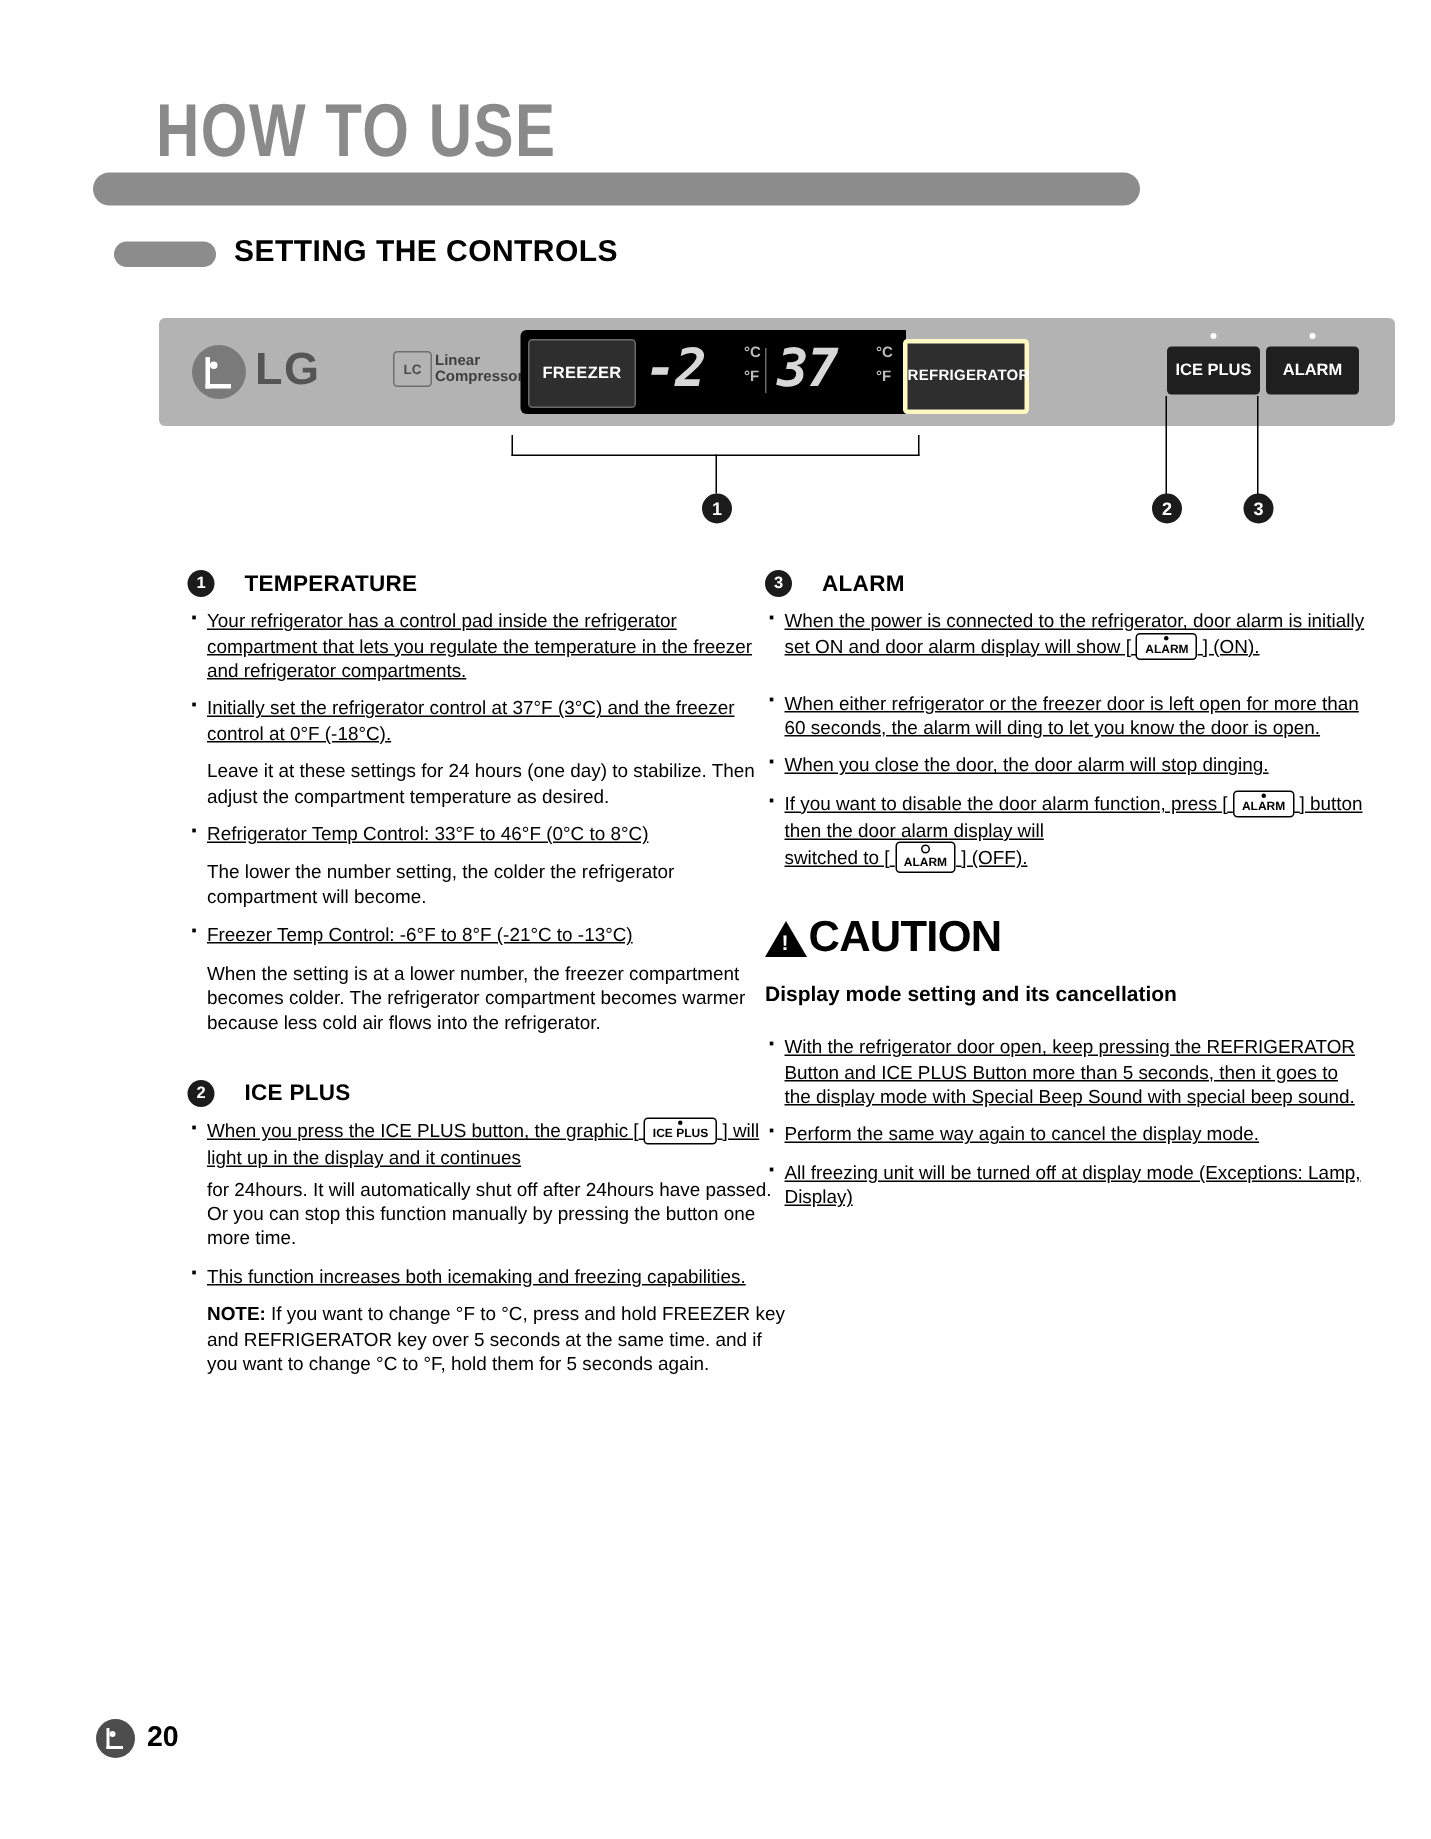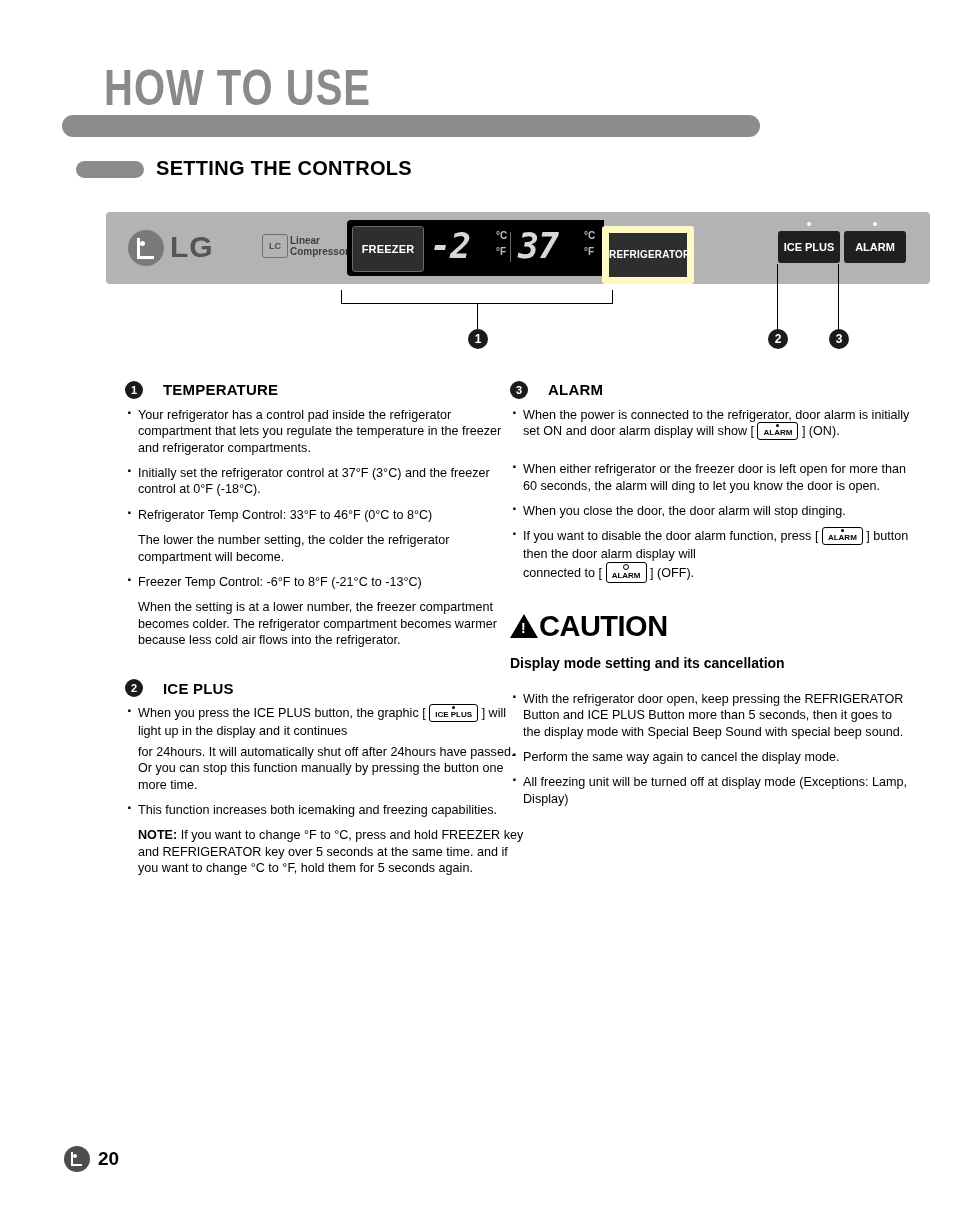--- a/index.html
+++ b/index.html
@@ -69,21 +69,21 @@
     background:#000;border-radius:4px;
   }
   .btn-freezer{
     position:absolute;left:246px;top:14px;width:70px;height:44px;
     background:#2e2e2e;border:1px solid #6a6a6a;border-radius:3px;
     color:#fff;font-size:11px;font-weight:bold;text-align:center;line-height:44px;
     letter-spacing:.2px;
   }
   .btn-refrigerator{
     position:absolute;left:496px;top:14px;width:78px;height:44px;
-    background:#2e2e2e;border:7px solid #fef9c3;border-radius:3px;
+    background:#2e2e2e;border:3px solid #fef9c3;border-radius:3px;
     color:#fff;font-size:10px;font-weight:bold;text-align:center;line-height:44px;
     letter-spacing:.2px;
   }
   .display-block2{
     position:absolute;left:316px;top:8px;width:182px;height:56px;background:#000;
   }
   .seg{
     position:absolute;top:14px;color:#d8d8d8;
     font-family:"DejaVu Sans Mono", monospace;
     font-size:35px;font-weight:bold;font-style:italic;
@@ -132,20 +132,21 @@
     text-align:center;line-height:18px;vertical-align:middle;
   }
   .head-row{position:relative;margin-bottom:8px;}
   .head-label{
     font-size:15px;font-weight:bold;margin-left:20px;vertical-align:middle;
     letter-spacing:.2px;
   }
   .bullet{
     position:relative;padding-left:13px;font-size:12.6px;line-height:16.4px;
     margin-bottom:9px;
+    text-decoration:underline;
   }
   .bullet:before{
     content:"·";position:absolute;left:2px;top:-2px;font-size:17px;font-weight:bold;
   }
   .nobul{padding-left:13px;font-size:12.6px;line-height:16.4px;margin-bottom:9px;}
 
   .keycap{
     display:inline-block;border:1px solid #000;border-radius:3px;
     padding:1px 5px 1px 5px;font-size:8px;font-weight:bold;
     line-height:10px;vertical-align:middle;position:relative;top:-1px;
@@ -246,20 +247,21 @@
   <div class="cal-num" style="left:829px;top:329px;">3</div>
 
   <div class="col-left">
 
     <div class="head-row">
       <span class="num-badge">1</span><span class="head-label">TEMPERATURE</span>
     </div>
 
     <div class="bullet">Your refrigerator has a control pad inside the refrigerator compartment that lets you regulate the temperature in the freezer and refrigerator compartments.</div>
     <div class="bullet">Initially set the refrigerator control at 37°F (3°C) and the freezer control at 0°F (-18°C).</div>
+    <div class="nobul">Leave it at these settings for 24 hours (one day) to stabilize. Then adjust the compartment temperature as desired.</div>
     <div class="bullet">Refrigerator Temp Control: 33°F to 46°F (0°C to 8°C)</div>
     <div class="nobul">The lower the number setting, the colder the refrigerator compartment will become.</div>
     <div class="bullet">Freezer Temp Control: -6°F to 8°F (-21°C to -13°C)</div>
     <div class="nobul">When the setting is at a lower number, the freezer compartment becomes colder. The refrigerator compartment becomes warmer because less cold air flows into the refrigerator.</div>
 
     <div class="head-row" style="margin-top:30px;">
       <span class="num-badge">2</span><span class="head-label">ICE PLUS</span>
     </div>
 
     <div class="bullet" style="margin-bottom:4px;">
@@ -282,21 +284,21 @@
       <span>When the power is connected to the refrigerator, door alarm is initially set ON and door alarm display will show [</span>
       <span class="keycap"><span class="dot"></span><span>ALARM</span></span>
       <span>] (ON).</span>
     </div>
     <div class="bullet">When either refrigerator or the freezer door is left open for more than 60 seconds, the alarm will ding to let you know the door is open.</div>
     <div class="bullet">When you close the door, the door alarm will stop dinging.</div>
     <div class="bullet">
       <span>If you want to disable the door alarm function, press [</span>
       <span class="keycap"><span class="dot"></span><span>ALARM</span></span>
       <span>] button then the door alarm display will</span><br>
-      <span>connected to [</span>
+      <span>switched to [</span>
       <span class="keycap"><span class="ring"></span><span>ALARM</span></span>
       <span>] (OFF).</span>
     </div>
 
     <div class="caution-wrap">
       <div class="caution-title">
         <span class="tri"></span>
           <span>CAUTION</span>
       </div>
       <div class="caution-sub">Display mode setting and its cancellation</div>

